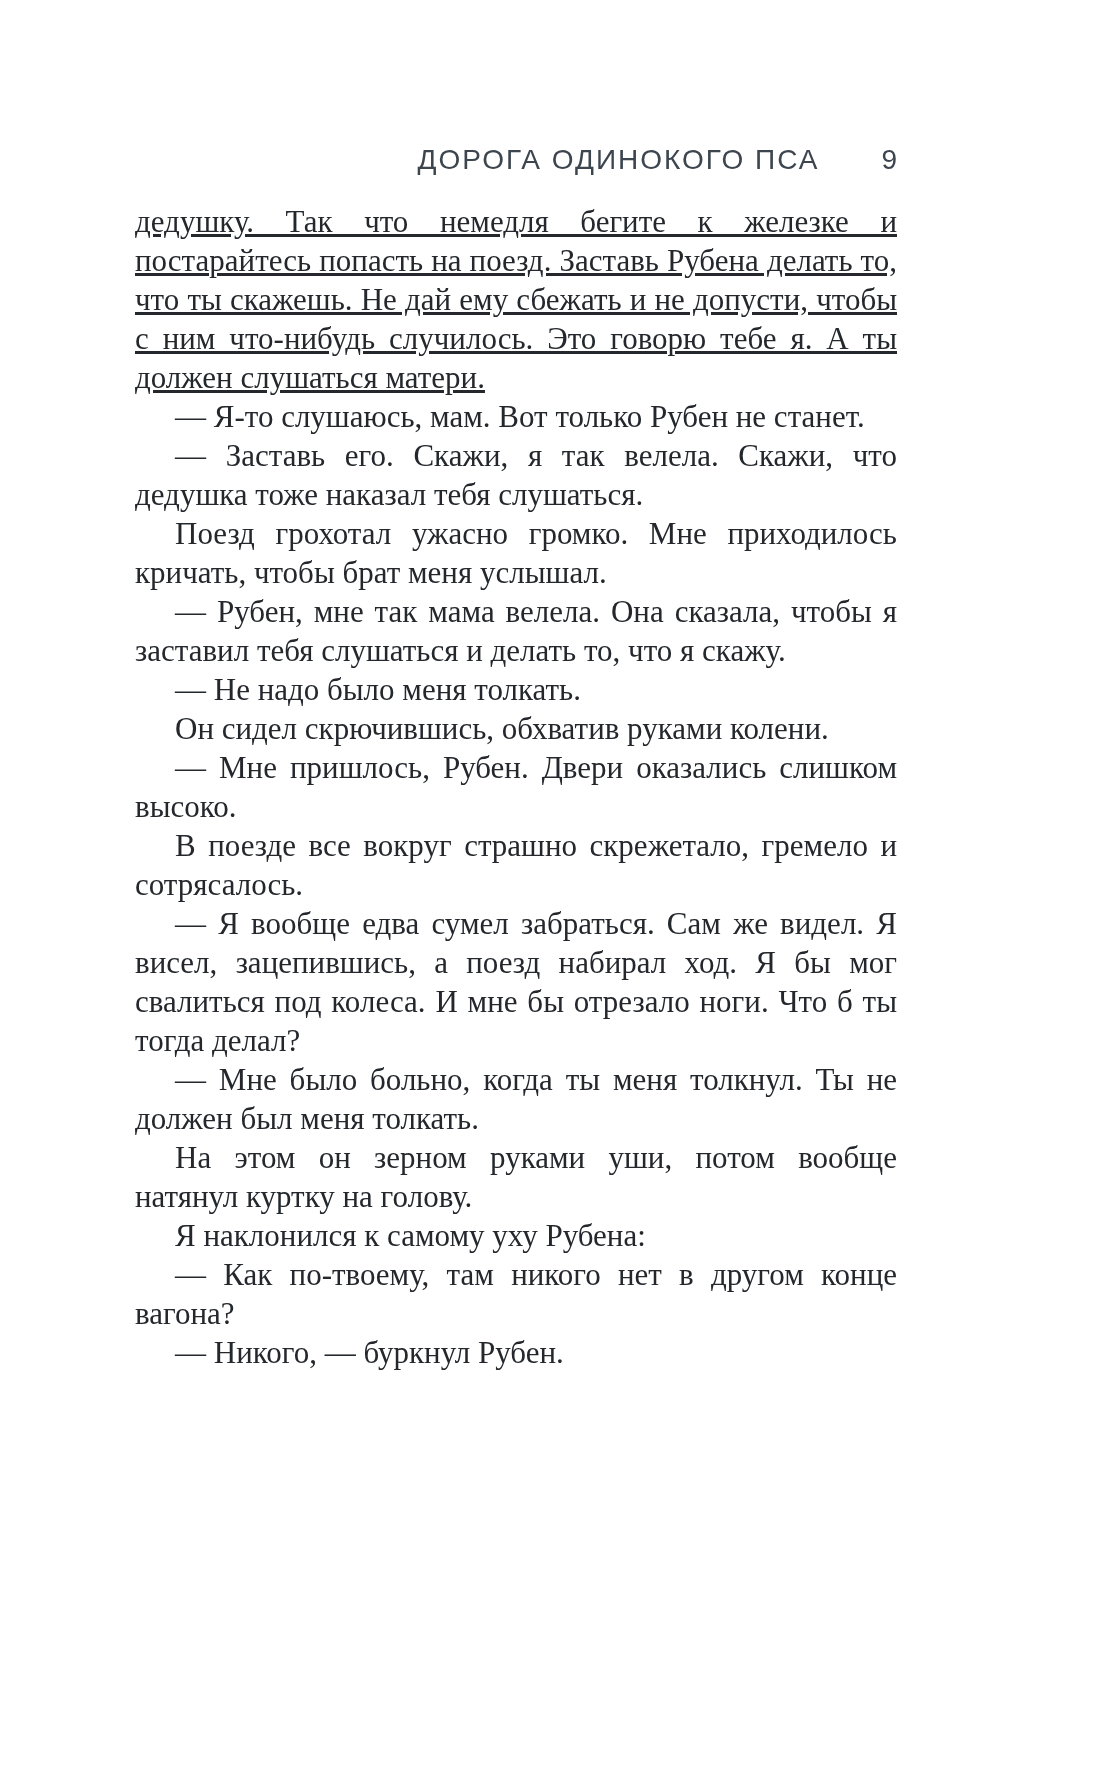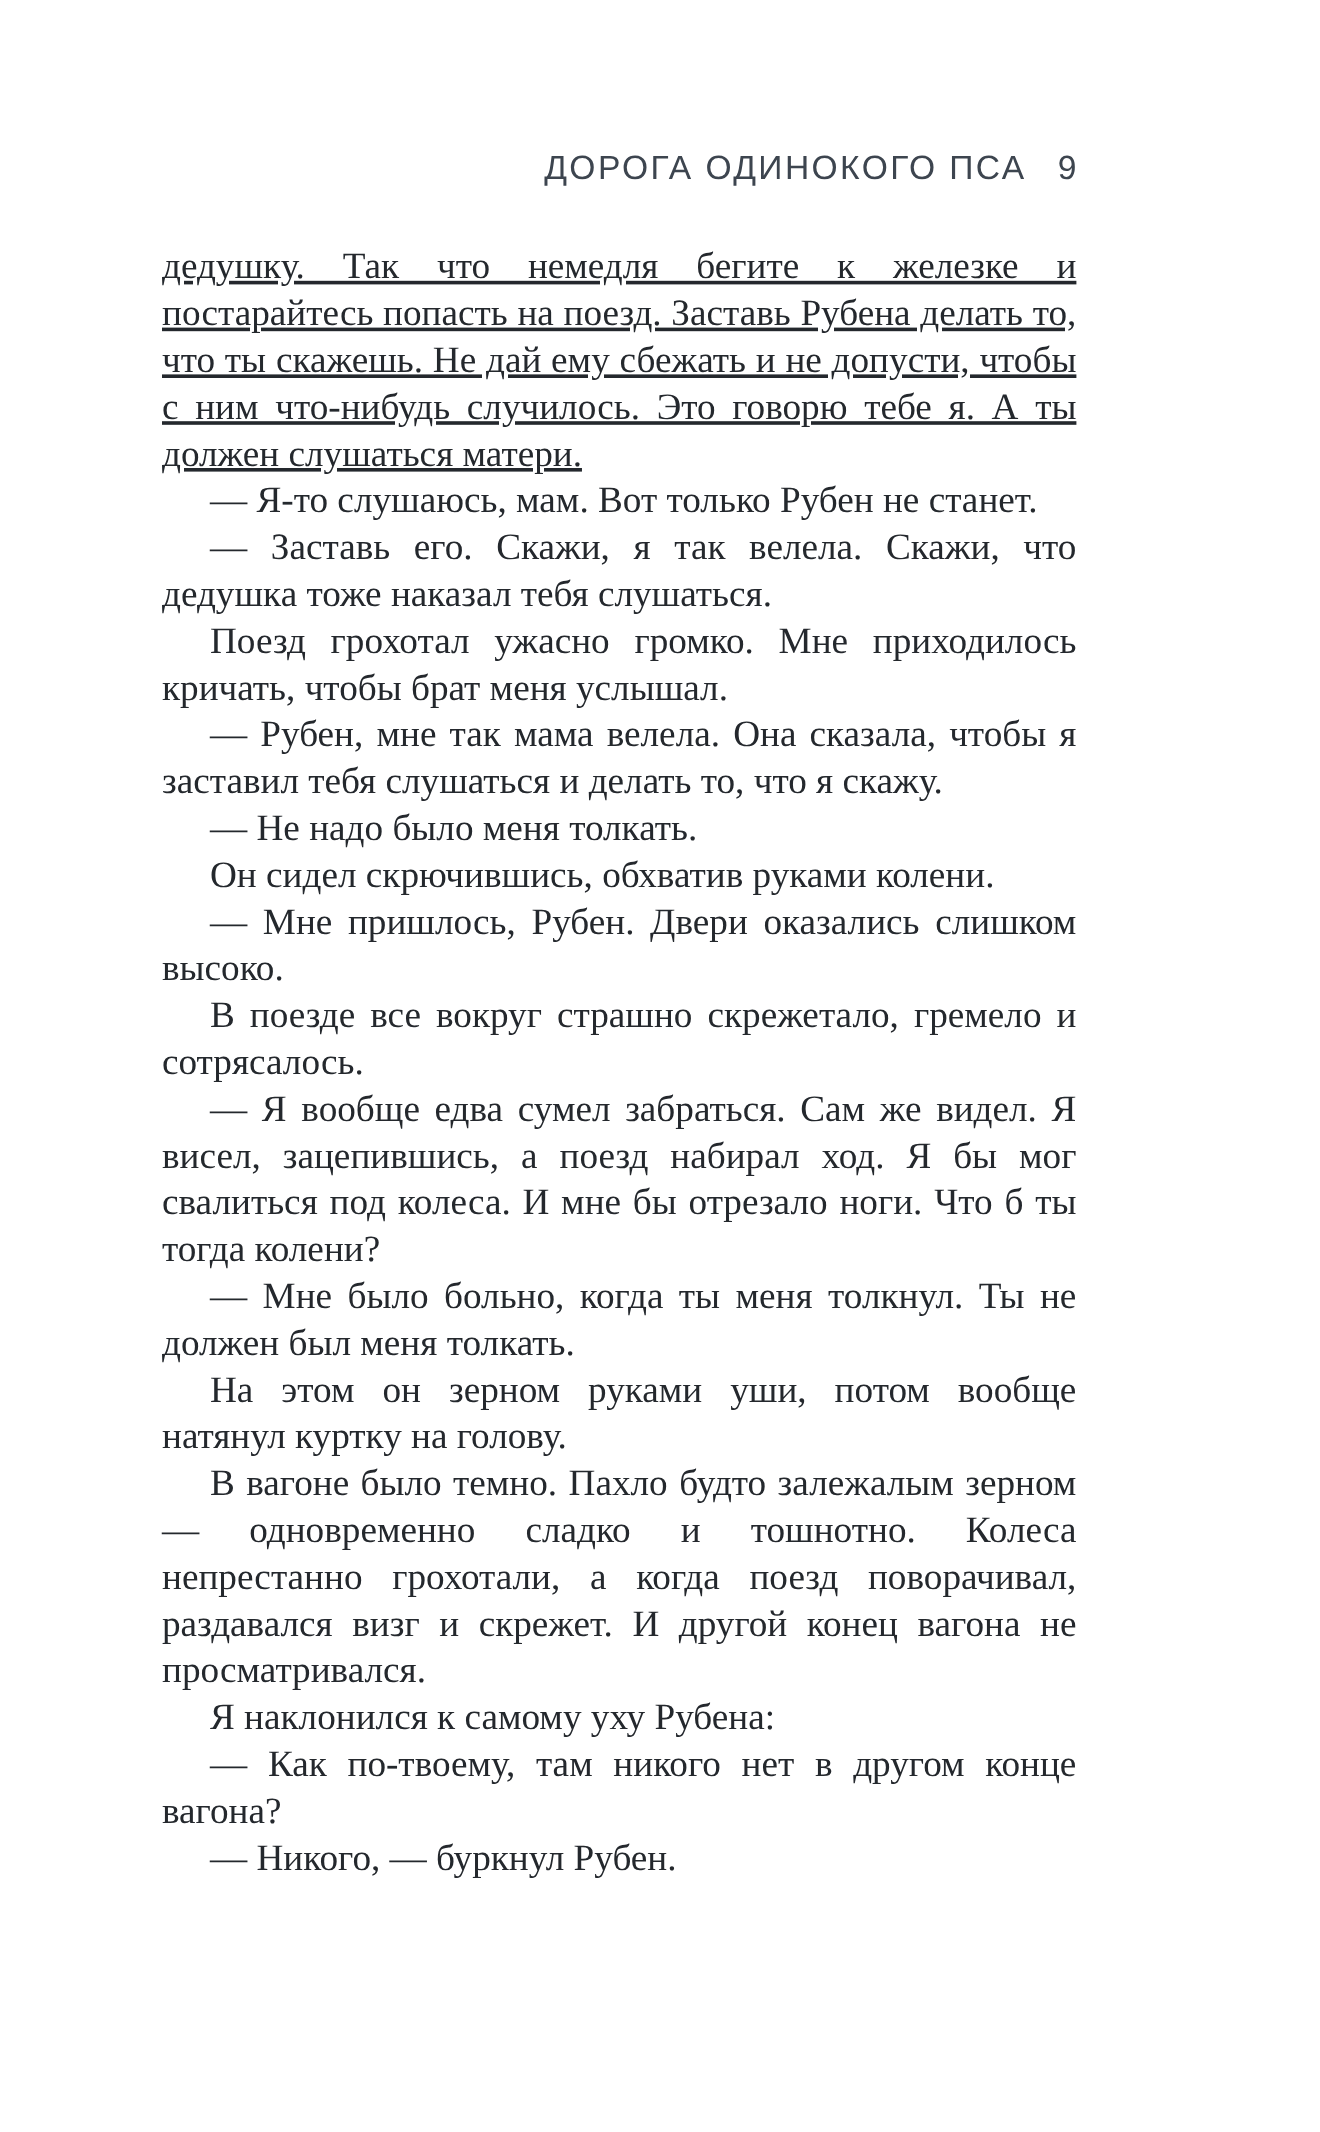--- a/index.html
+++ b/index.html
@@ -11,25 +11,25 @@
     position: relative;
     width: 1100px;
     height: 1777px;
     background: #ffffff;
     overflow: hidden;
     font-family: "Liberation Serif", serif;
   }
   
   .running-head {
     position: absolute;
-    top: 124px;
+    top: 144px;
     right: 203px;
     display: flex;
     align-items: baseline;
-    gap: 26px;
+    gap: 62px;
     font-family: "Liberation Sans", sans-serif;
     color: #3d454f;
   }
   .running-head .head-title {
     font-size: 28px;
     letter-spacing: 2px;
     white-space: nowrap;
   }
   .running-head .head-page-number {
     font-size: 28px;
@@ -70,22 +70,21 @@
   <div class="text-block">
     <p class="continued">дедушку. Так что немедля бегите к железке и постарайтесь попасть на поезд. Заставь Рубена делать то, что ты скажешь. Не дай ему сбежать и не допусти, чтобы с ним что-нибудь случилось. Это говорю тебе я. А ты должен слушаться матери.</p>
     <p>— Я-то слушаюсь, мам. Вот только Рубен не станет.</p>
     <p>— Заставь его. Скажи, я так велела. Скажи, что дедушка тоже наказал тебя слушаться.</p>
     <p>Поезд грохотал ужасно громко. Мне приходилось кричать, чтобы брат меня услышал.</p>
     <p>— Рубен, мне так мама велела. Она сказала, чтобы я заставил тебя слушаться и делать то, что я скажу.</p>
     <p>— Не надо было меня толкать.</p>
     <p>Он сидел скрючившись, обхватив руками колени.</p>
     <p>— Мне пришлось, Рубен. Двери оказались слишком высоко.</p>
     <p>В поезде все вокруг страшно скрежетало, гремело и сотрясалось.</p>
-    <p>— Я вообще едва сумел забраться. Сам же видел. Я висел, зацепившись, а поезд набирал ход. Я бы мог свалиться под колеса. И мне бы отрезало ноги. Что б ты тогда колени?</p>
+    <p>— Я вообще едва сумел забраться. Сам же видел. Я висел, зацепившись, а поезд набирал ход. Я бы мог свалиться под колеса. И мне бы отрезало ноги. Что б ты тогда делал?</p>
     <p>— Мне было больно, когда ты меня толкнул. Ты не должен был меня толкать.</p>
     <p>На этом он зерном руками уши, потом вообще натянул куртку на голову.</p>
-    <p>В вагоне было темно. Пахло будто залежалым зерном — одновременно сладко и тошнотно. Колеса непрестанно грохотали, а когда поезд поворачивал, раздавался визг и скрежет. И другой конец вагона не просматривался.</p>
     <p>Я наклонился к самому уху Рубена:</p>
     <p>— Как по-твоему, там никого нет в другом конце вагона?</p>
     <p>— Никого, — буркнул Рубен.</p>
   </div>
 
 </div>
 
 </body></html>

